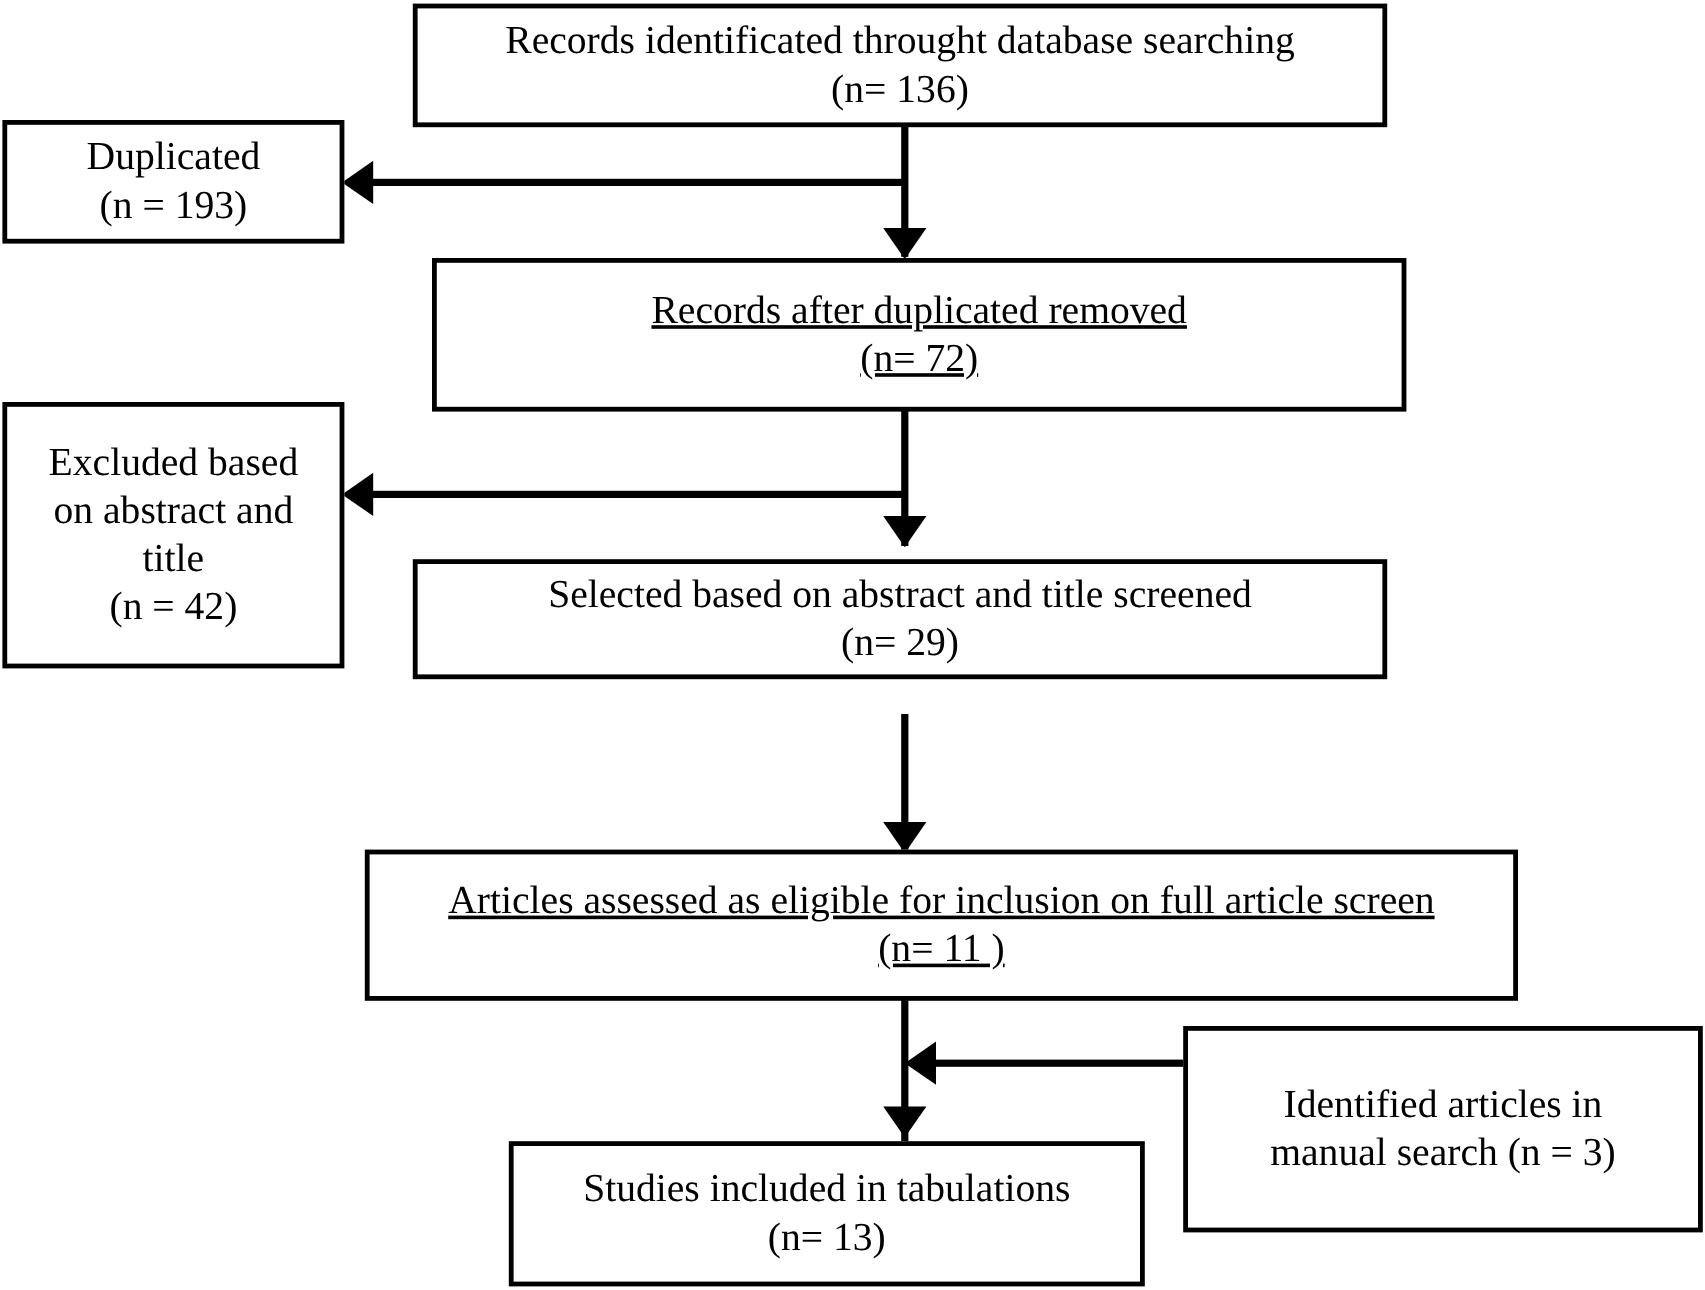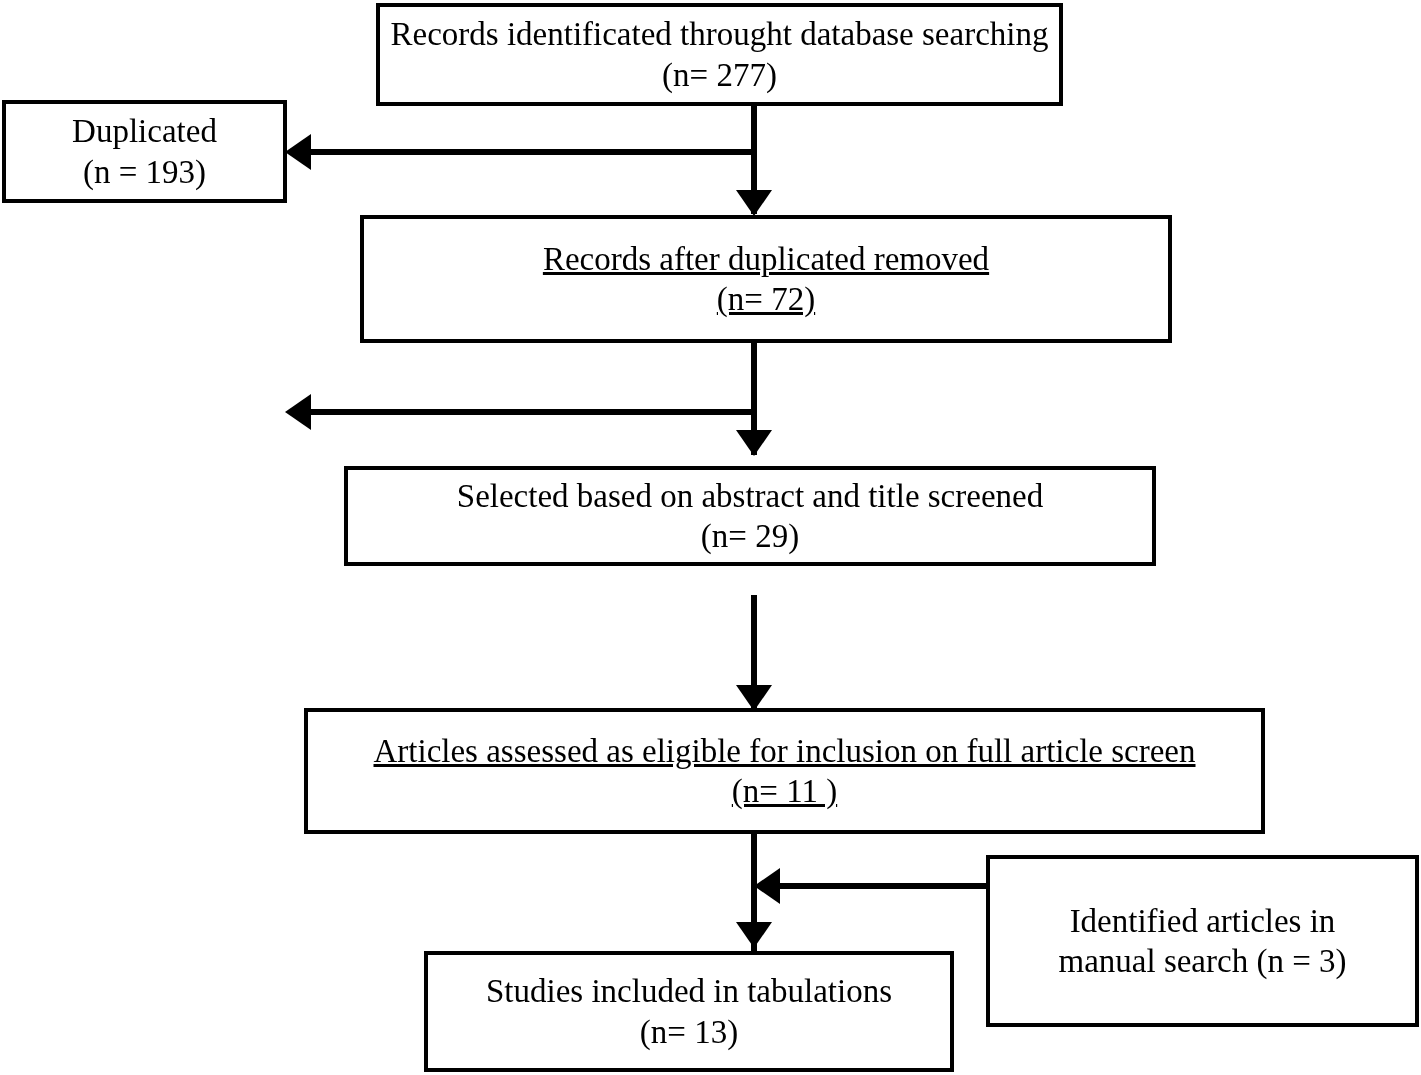--- a/index.html
+++ b/index.html
@@ -64,23 +64,23 @@
     border-top: 18px solid transparent;
     border-bottom: 18px solid transparent;
     border-right: 26px solid #000000;
   }
 </style>
 </head>
 <body>
 
 <div id="diagram">
 
-  <div class="box" style="left:344px; top:3px; width:687px; height:103px;margin-left:32px;">
+  <div class="box" style="left:344px; top:3px; width:812px; height:103px;">
     <span class="line">Records identificated throught database searching</span>
-    <span class="line">(n= 277)</span>
+    <span class="line">(n= 136)</span>
   </div>
 
   <div class="vline" style="left:751px; top:104px; height:110px;"></div>
   <div class="arrow-down" style="left:736px; top:190px;"></div>
 
   <div class="hline" style="left:305px; top:149px; width:449px;"></div>
   <div class="arrow-left" style="left:285px; top:134px;"></div>
 
   <div class="box" style="left:2px; top:100px; width:285px; height:103px;">
     <span class="line">Duplicated</span>
@@ -91,20 +91,26 @@
     <span class="line">Records after duplicated removed</span>
     <span class="line">(n= 72)</span>
   </div>
 
   <div class="vline" style="left:751px; top:342px; height:113px;"></div>
   <div class="arrow-down" style="left:736px; top:430px;"></div>
 
   <div class="hline" style="left:305px; top:409px; width:449px;"></div>
   <div class="arrow-left" style="left:285px; top:394px;"></div>
 
+  <div class="box" style="left:2px; top:335px; width:285px; height:222px;">
+    <span class="line">Excluded based</span>
+    <span class="line">on abstract and</span>
+    <span class="line">title</span>
+    <span class="line">(n = 42)</span>
+  </div>
 
   <div class="box" style="left:344px; top:466px; width:812px; height:100px;">
     <span class="line">Selected based on abstract and title screened</span>
     <span class="line">(n= 29)</span>
   </div>
 
   <div class="vline" style="left:751px; top:595px; height:115px;"></div>
   <div class="arrow-down" style="left:736px; top:685px;"></div>
 
   <div class="box" style="left:304px; top:708px; width:961px; height:126px;text-decoration:underline;">

